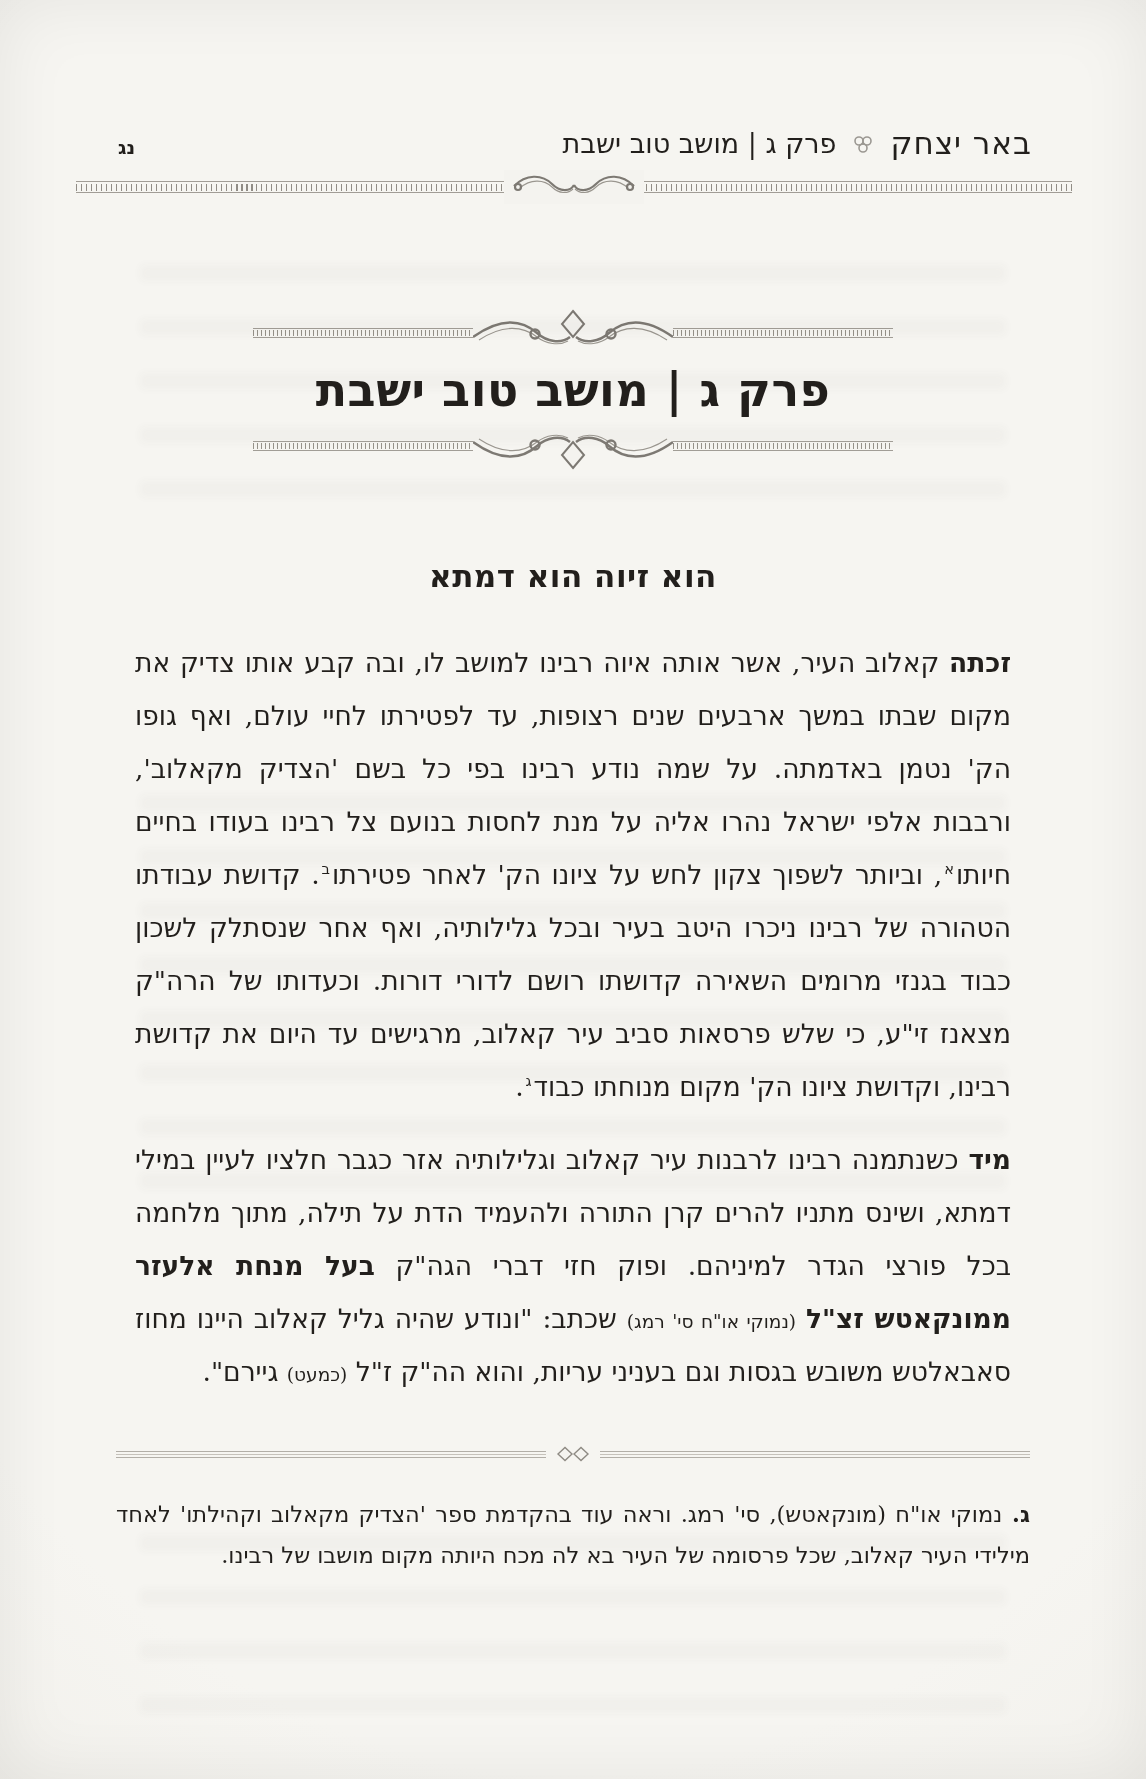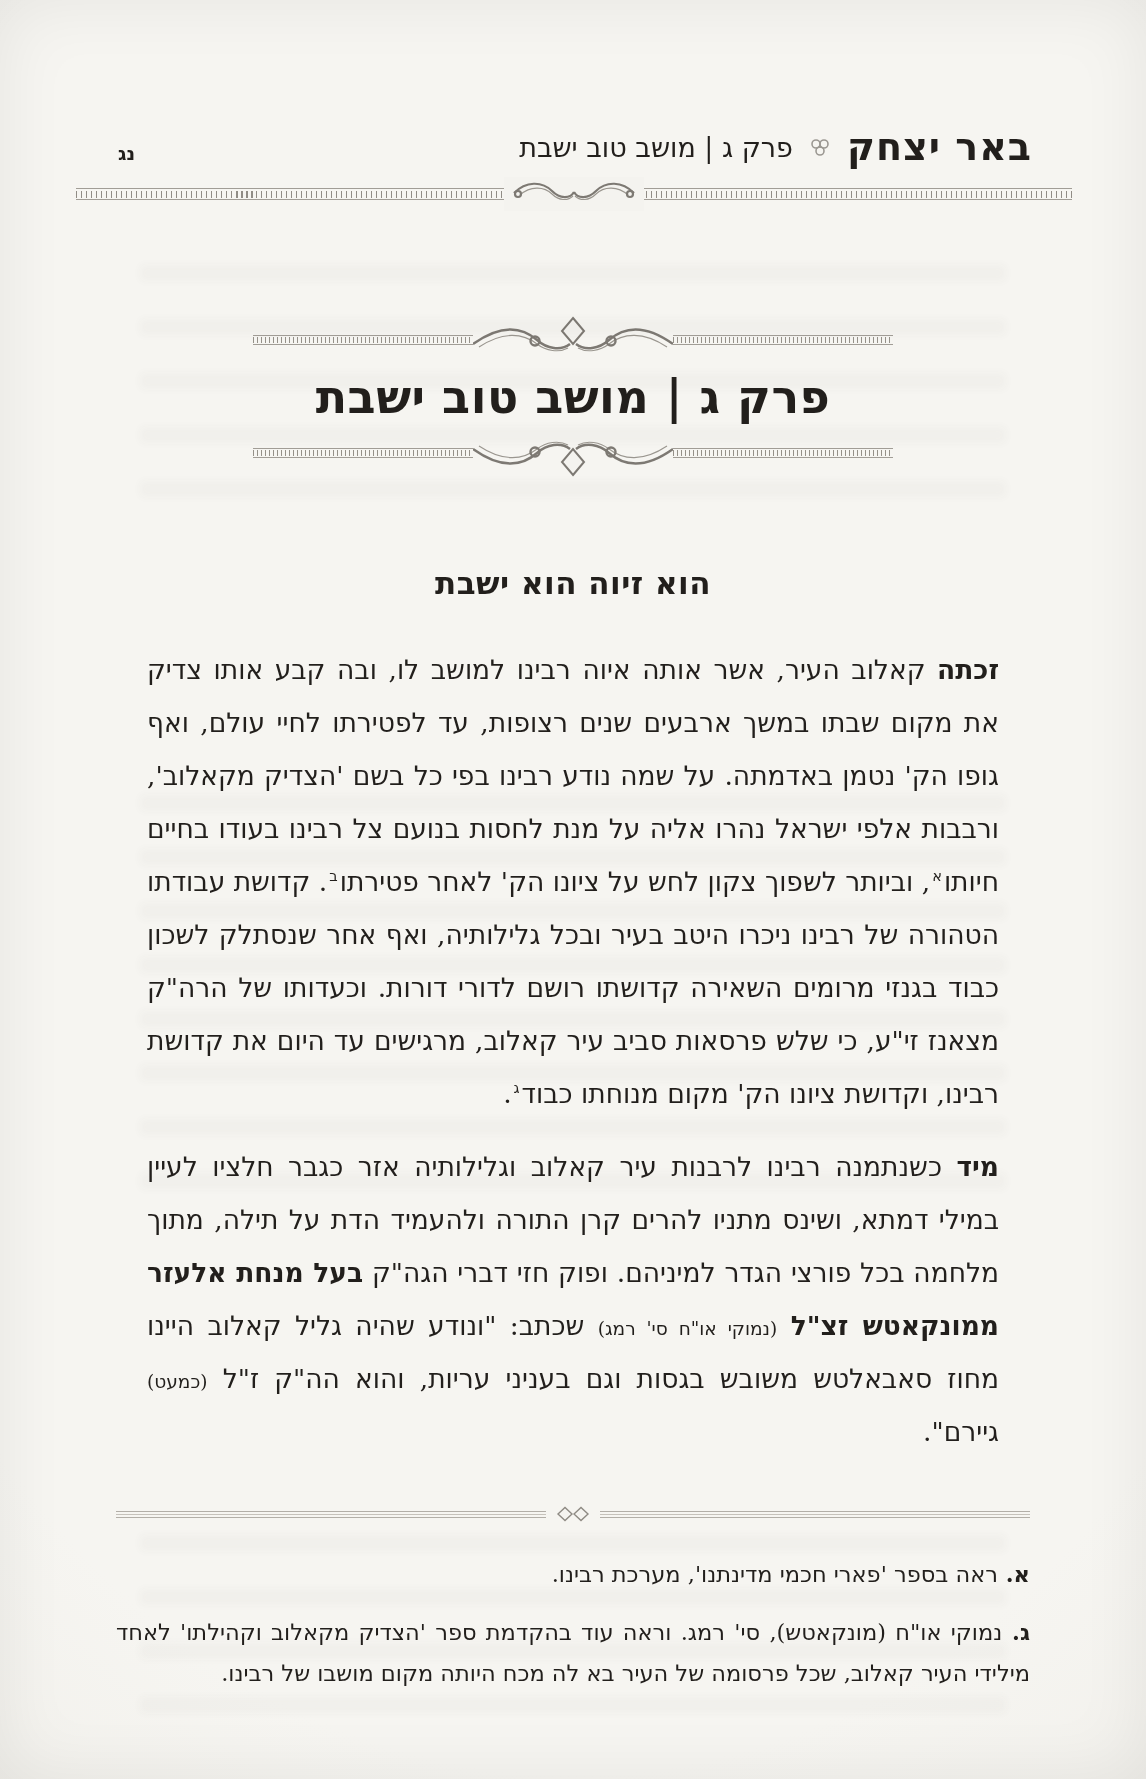--- a/index.html
+++ b/index.html
@@ -30,21 +30,21 @@
   .ghost-2{top:760px;height:430px;}
   .ghost-3{top:1500px;height:230px;}
 
   
   .header{padding:128px 114px 0 118px;}
   .header-row{
     display:flex;align-items:baseline;justify-content:space-between;
   }
   .header-right{display:flex;align-items:center;gap:14px;}
   .book-title{
-    font-size:38px;font-weight:700;letter-spacing:1px;line-height:1;
+    font-size:31px;font-weight:400;letter-spacing:1px;line-height:1;
   }
   .running-section{font-size:27px;line-height:1;}
   .page-num{font-size:19px;font-weight:700;line-height:1;}
   .fleuron{width:26px;height:26px;flex:0 0 auto;opacity:.75;}
 
   .header-rule{
     margin:14px -40px 0 -42px;
     position:relative;height:26px;
   }
   .rule-band{
@@ -76,21 +76,21 @@
   }
   
   .section-heading{
     margin:86px 0 0;text-align:center;
     font-size:31px;font-weight:800;letter-spacing:.5px;
   }
 
   
   .body-text{margin:42px 131px 0 131px;}
   .body-para{
-    margin:0 16px 20px;padding:0;
+    margin:0 4px 20px;padding:0;
     font-size:26.5px;line-height:2.0;
     text-align:justify;
   }
   .seg-lead{font-weight:800;}
   .seg-bold{font-weight:800;}
   .seg-small{font-size:.7em;}
   sup.seg-sup{font-size:.55em;line-height:0;margin:0 2px;}
 
   
   .footnote-block{margin:46px 116px 0 116px;}
@@ -177,35 +177,34 @@
           <path d="M194 33 C170 17 150 19 136 30 C127 37 114 39 105 34" stroke-width="1.1" stroke="#9a968f"></path>
           <circle cx="62" cy="27" r="4.5"></circle>
           <circle cx="138" cy="27" r="4.5"></circle>
         </g>
         <path d="M100 4 L111 17 L100 30 L89 17 Z" fill="#f4f3ef" stroke="#7d7973" stroke-width="2"></path>
       </svg>
       <div class="side"></div>
     </div>
   </section>
 
-  <h2 class="section-heading">הוא זיוה הוא ישבת</h2>
+  <h2 class="section-heading">הוא זיוה הוא דמתא</h2>
 
   <main class="body-text">
       <p class="body-para"><span class="seg-lead">זכתה</span><span> קאלוב העיר, אשר אותה איוה רבינו למושב לו, ובה קבע אותו צדיק את מקום שבתו במשך ארבעים שנים רצופות, עד לפטירתו לחיי עולם, ואף גופו הק' נטמן באדמתה. על שמה נודע רבינו בפי כל בשם 'הצדיק מקאלוב', ורבבות אלפי ישראל נהרו אליה על מנת לחסות בנועם צל רבינו בעודו בחיים חיותו</span><sup class="seg-sup">א</sup><span>, וביותר לשפוך צקון לחש על ציונו הק' לאחר פטירתו</span><sup class="seg-sup">ב</sup><span>. קדושת עבודתו הטהורה של רבינו ניכרו היטב בעיר ובכל גלילותיה, ואף אחר שנסתלק לשכון כבוד בגנזי מרומים השאירה קדושתו רושם לדורי דורות. וכעדותו של הרה"ק מצאנז זי"ע, כי שלש פרסאות סביב עיר קאלוב, מרגישים עד היום את קדושת רבינו, וקדושת ציונו הק' מקום מנוחתו כבוד</span><sup class="seg-sup">ג</sup><span>.</span></p>
       <p class="body-para"><span class="seg-lead">מיד</span><span> כשנתמנה רבינו לרבנות עיר קאלוב וגלילותיה אזר כגבר חלציו לעיין במילי דמתא, ושינס מתניו להרים קרן התורה ולהעמיד הדת על תילה, מתוך מלחמה בכל פורצי הגדר למיניהם. ופוק חזי דברי הגה"ק </span><span class="seg-bold">בעל מנחת אלעזר ממונקאטש זצ"ל</span><span> </span><span class="seg-small">(נמוקי או"ח סי' רמג)</span><span> שכתב: "ונודע שהיה גליל קאלוב היינו מחוז סאבאלטש משובש בגסות וגם בעניני עריות, והוא הה"ק ז"ל </span><span class="seg-small">(כמעט)</span><span> גיירם".</span></p>
     </main>
 
   <footer class="footnote-block">
     <div class="fn-rule">
       <div class="fn-line"></div>
       <svg class="fn-ornament" width="46" height="18" viewBox="0 0 46 18">
         <path d="M8 9 L15 2.5 L22 9 L15 15.5 Z" fill="#f4f3ef" stroke="#8e8a83" stroke-width="1.4"></path>
         <path d="M24 9 L31 2.5 L38 9 L31 15.5 Z" fill="#f4f3ef" stroke="#8e8a83" stroke-width="1.4"></path>
       </svg>
       <div class="fn-line"></div>
     </div>
     <div class="footnotes-list">
-        <div class="footnote"><span class="fn-marker">א. </span><span>ראה בספר 'פארי חכמי מדינתנו', מערכת רבינו.</span></div>
         <div class="footnote"><span class="fn-marker">ג. </span><span>נמוקי או"ח (מונקאטש), סי' רמג. וראה עוד בהקדמת ספר 'הצדיק מקאלוב וקהילתו' לאחד מילידי העיר קאלוב, שכל פרסומה של העיר בא לה מכח היותה מקום מושבו של רבינו.</span></div>
       </div>
   </footer>
 
 </div>
 
 </body></html>

